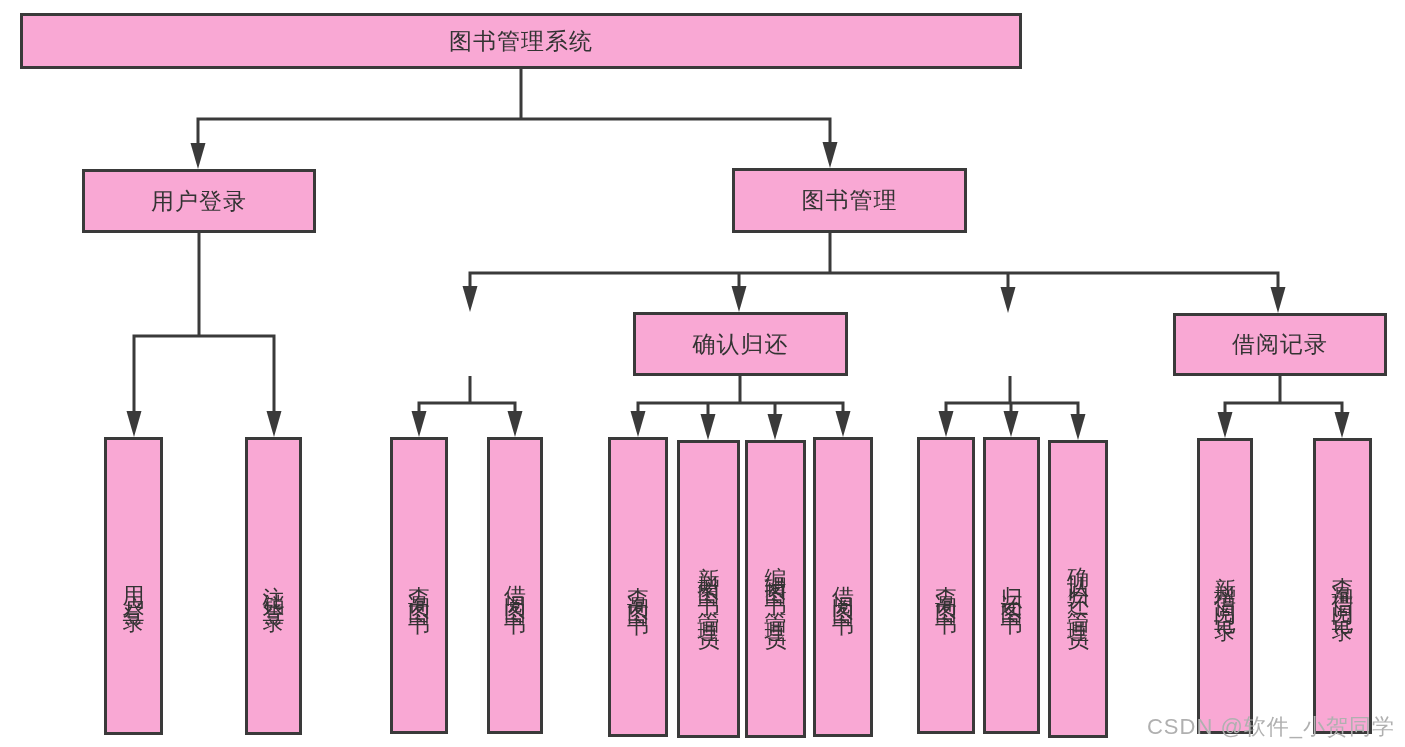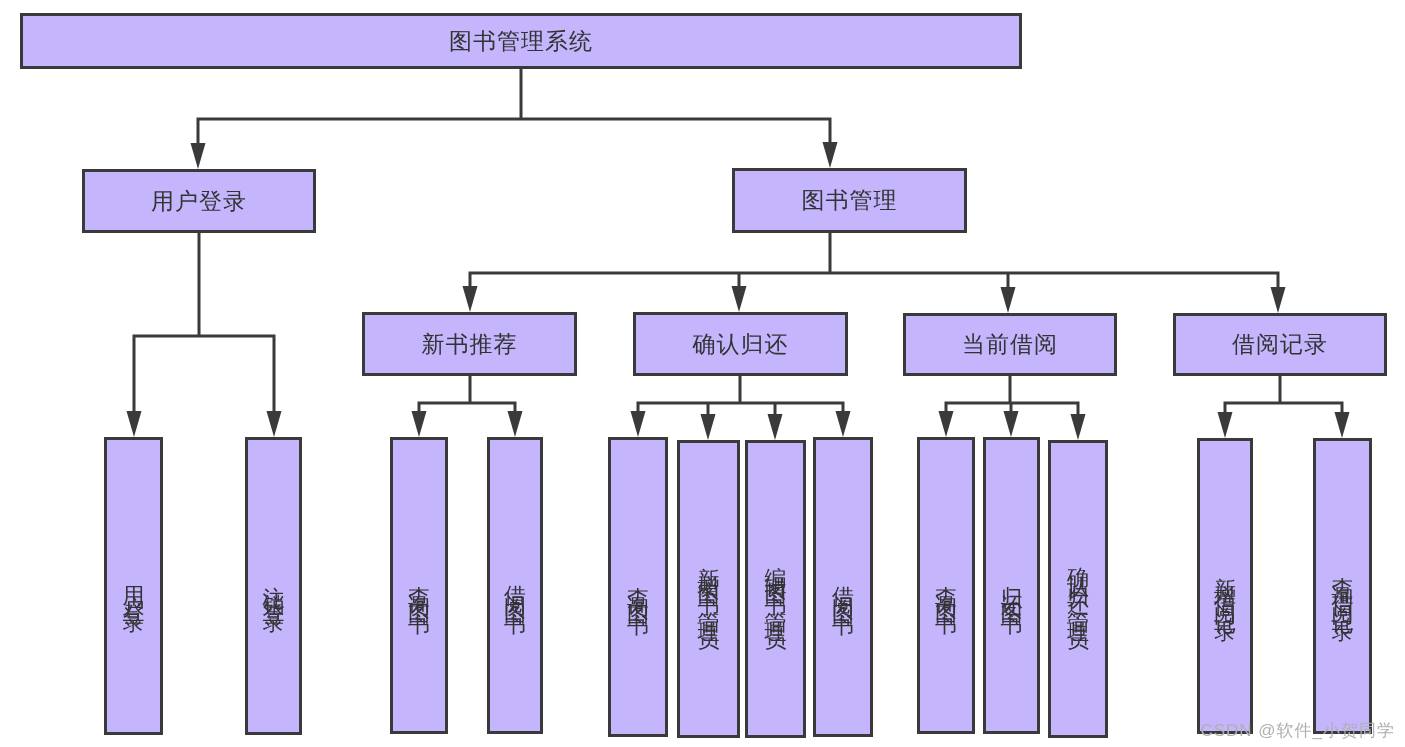--- a/index.html
+++ b/index.html
@@ -8,37 +8,37 @@
     width:1405px;height:747px;
     background:#ffffff;
     font-family:"Liberation Sans","DejaVu Sans",sans-serif;
     overflow:hidden;
   }
   .connectors{position:absolute;left:0;top:0;width:1405px;height:747px;}
   .node{
     position:absolute;
     box-sizing:border-box;
     border:3px solid #3a3a3a;
-    background:#c4b5fd;
+    background:#f9a8d4;
     display:flex;align-items:center;justify-content:center;
     color:#333333;
   }
   .hbox{font-size:23px;letter-spacing:1px;}
   .vbox{
     font-size:22px;
     writing-mode:vertical-rl;
     text-orientation:mixed;
     letter-spacing:9px;
     line-height:1;
     text-align:center;
   }
   .watermark{
     position:absolute;
     right:10px;bottom:5px;
-    font-size:17px;
+    font-size:22px;
     color:#b0b0b0;
     letter-spacing:1px;
     z-index:20;
     white-space:nowrap;
   }
 </style>
 </head>
 <body>
 
 <div class="canvas">
@@ -81,23 +81,21 @@
       <path d="M1217.5,412 L1232.5,412 L1225,438 Z"></path>
       <path d="M1334.5,412 L1349.5,412 L1342,438 Z"></path>
     </g>
   </svg>
 
   <div class="node hbox" style="left:20px;top:13px;width:1002px;height:56px;">图书管理系统</div>
 
   <div class="node hbox" style="left:82px;top:169px;width:234px;height:64px;">用户登录</div>
   <div class="node hbox" style="left:732px;top:168px;width:235px;height:65px;">图书管理</div>
 
-  <div class="node hbox" style="left:362px;top:312px;width:215px;height:64px;">新书推荐</div>
   <div class="node hbox" style="left:633px;top:312px;width:215px;height:64px;">确认归还</div>
-  <div class="node hbox" style="left:903px;top:313px;width:214px;height:63px;">当前借阅</div>
   <div class="node hbox" style="left:1173px;top:313px;width:214px;height:63px;">借阅记录</div>
 
   <div class="node vbox" style="left:104px;top:437px;width:59px;height:298px;">用户登录</div>
   <div class="node vbox" style="left:245px;top:437px;width:57px;height:298px;">注销登录</div>
 
   <div class="node vbox" style="left:390px;top:437px;width:58px;height:297px;">查询图书</div>
   <div class="node vbox" style="left:487px;top:437px;width:56px;height:297px;">借阅图书</div>
 
   <div class="node vbox" style="left:608px;top:437px;width:60px;height:300px;">查询图书</div>
   <div class="node vbox" style="left:677px;top:440px;width:63px;height:298px;">新增图书（管理员）</div>

